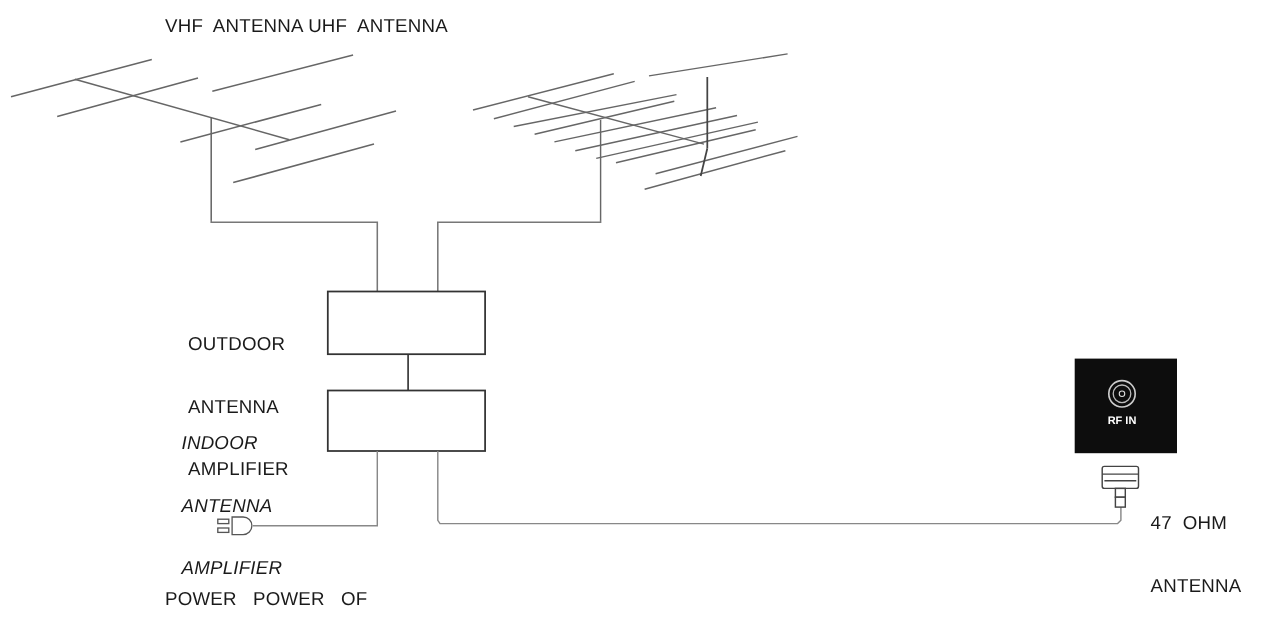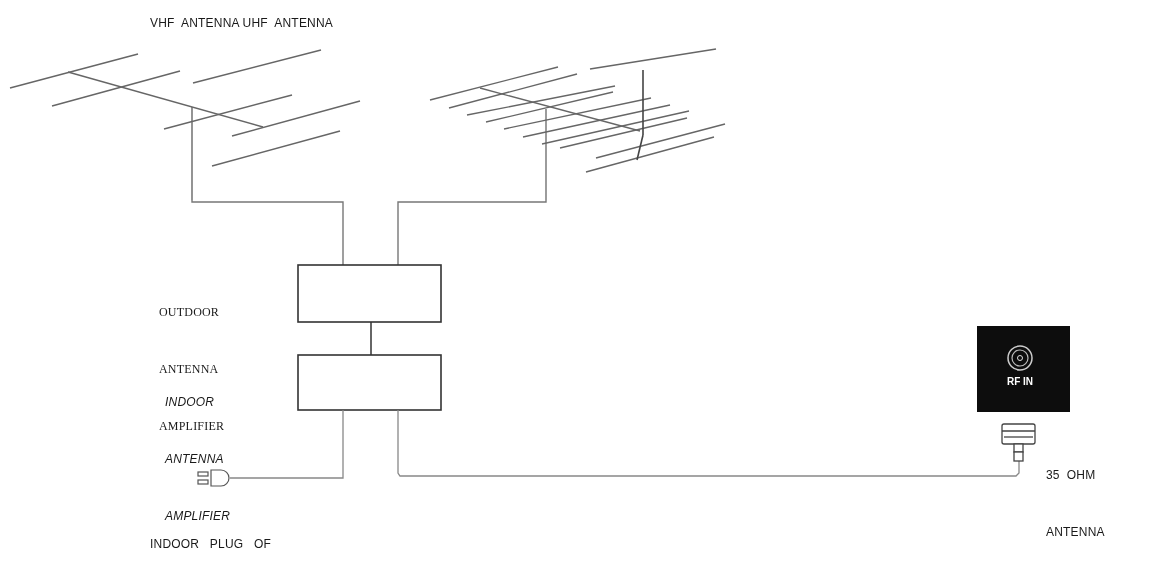--- a/index.html
+++ b/index.html
@@ -1,19 +1,19 @@
 <!DOCTYPE html>
 <html><head>
 <meta charset="utf-8">
 <style>
   html, body { margin:0; padding:0; background:#ffffff; }
   body { width:1151px; height:570px; position:relative; overflow:hidden;
          font-family:"Liberation Sans", sans-serif; color:#1a1a1a; }
   svg.diagram { position:absolute; left:0; top:0; }
-  .lbl { position:absolute; font-size:12px; line-height:19px; letter-spacing:0.2px; white-space:pre; }
+  .lbl { position:absolute; font-size:17px; line-height:19px; letter-spacing:0.2px; white-space:pre; }
   .rf-label { fill:#ffffff; font-family:"Liberation Sans", sans-serif; font-weight:bold; font-size:10px; }
 </style>
 </head>
 <body>
 
 <div class="lbl" style="left:150px;top:14px;">VHF  ANTENNA UHF  ANTENNA</div>
 
 <svg class="diagram" width="1151" height="570" viewBox="0 0 1151 570">
 
   <g stroke="#666" stroke-width="1.4" fill="none">
@@ -83,35 +83,35 @@
 
   <g stroke="#444" stroke-width="1.3" fill="#fff">
     <rect x="1002" y="424" width="33" height="20" rx="2"></rect>
     <line x1="1002" y1="431" x2="1035" y2="431"></line>
     <line x1="1004" y1="437" x2="1033" y2="437"></line>
     <rect x="1014" y="444" width="9" height="8"></rect>
     <rect x="1014" y="452" width="9" height="9"></rect>
   </g>
 </svg>
 
-<div class="lbl" style="left:159px;top:265px;font-family:Liberation Serif, serif;">
+<div class="lbl" style="left:171px;top:265px;">
   <div>OUTDOOR</div>
   <div>ANTENNA</div>
   <div>AMPLIFIER</div>
 </div>
 
 <div class="lbl" style="left:165px;top:355px;font-style:italic;">
   <div>INDOOR</div>
   <div>ANTENNA</div>
   <div>AMPLIFIER</div>
 </div>
 
 <div class="lbl" style="left:150px;top:497px;">
-  <div>INDOOR   PLUG   OF</div>
+  <div>POWER   POWER   OF</div>
   
   
 </div>
 
 <div class="lbl" style="left:1046px;top:428px;">
-  <div>35  OHM</div>
+  <div>47  OHM</div>
   <div>ANTENNA</div>
   
 </div>
 
 </body></html>

